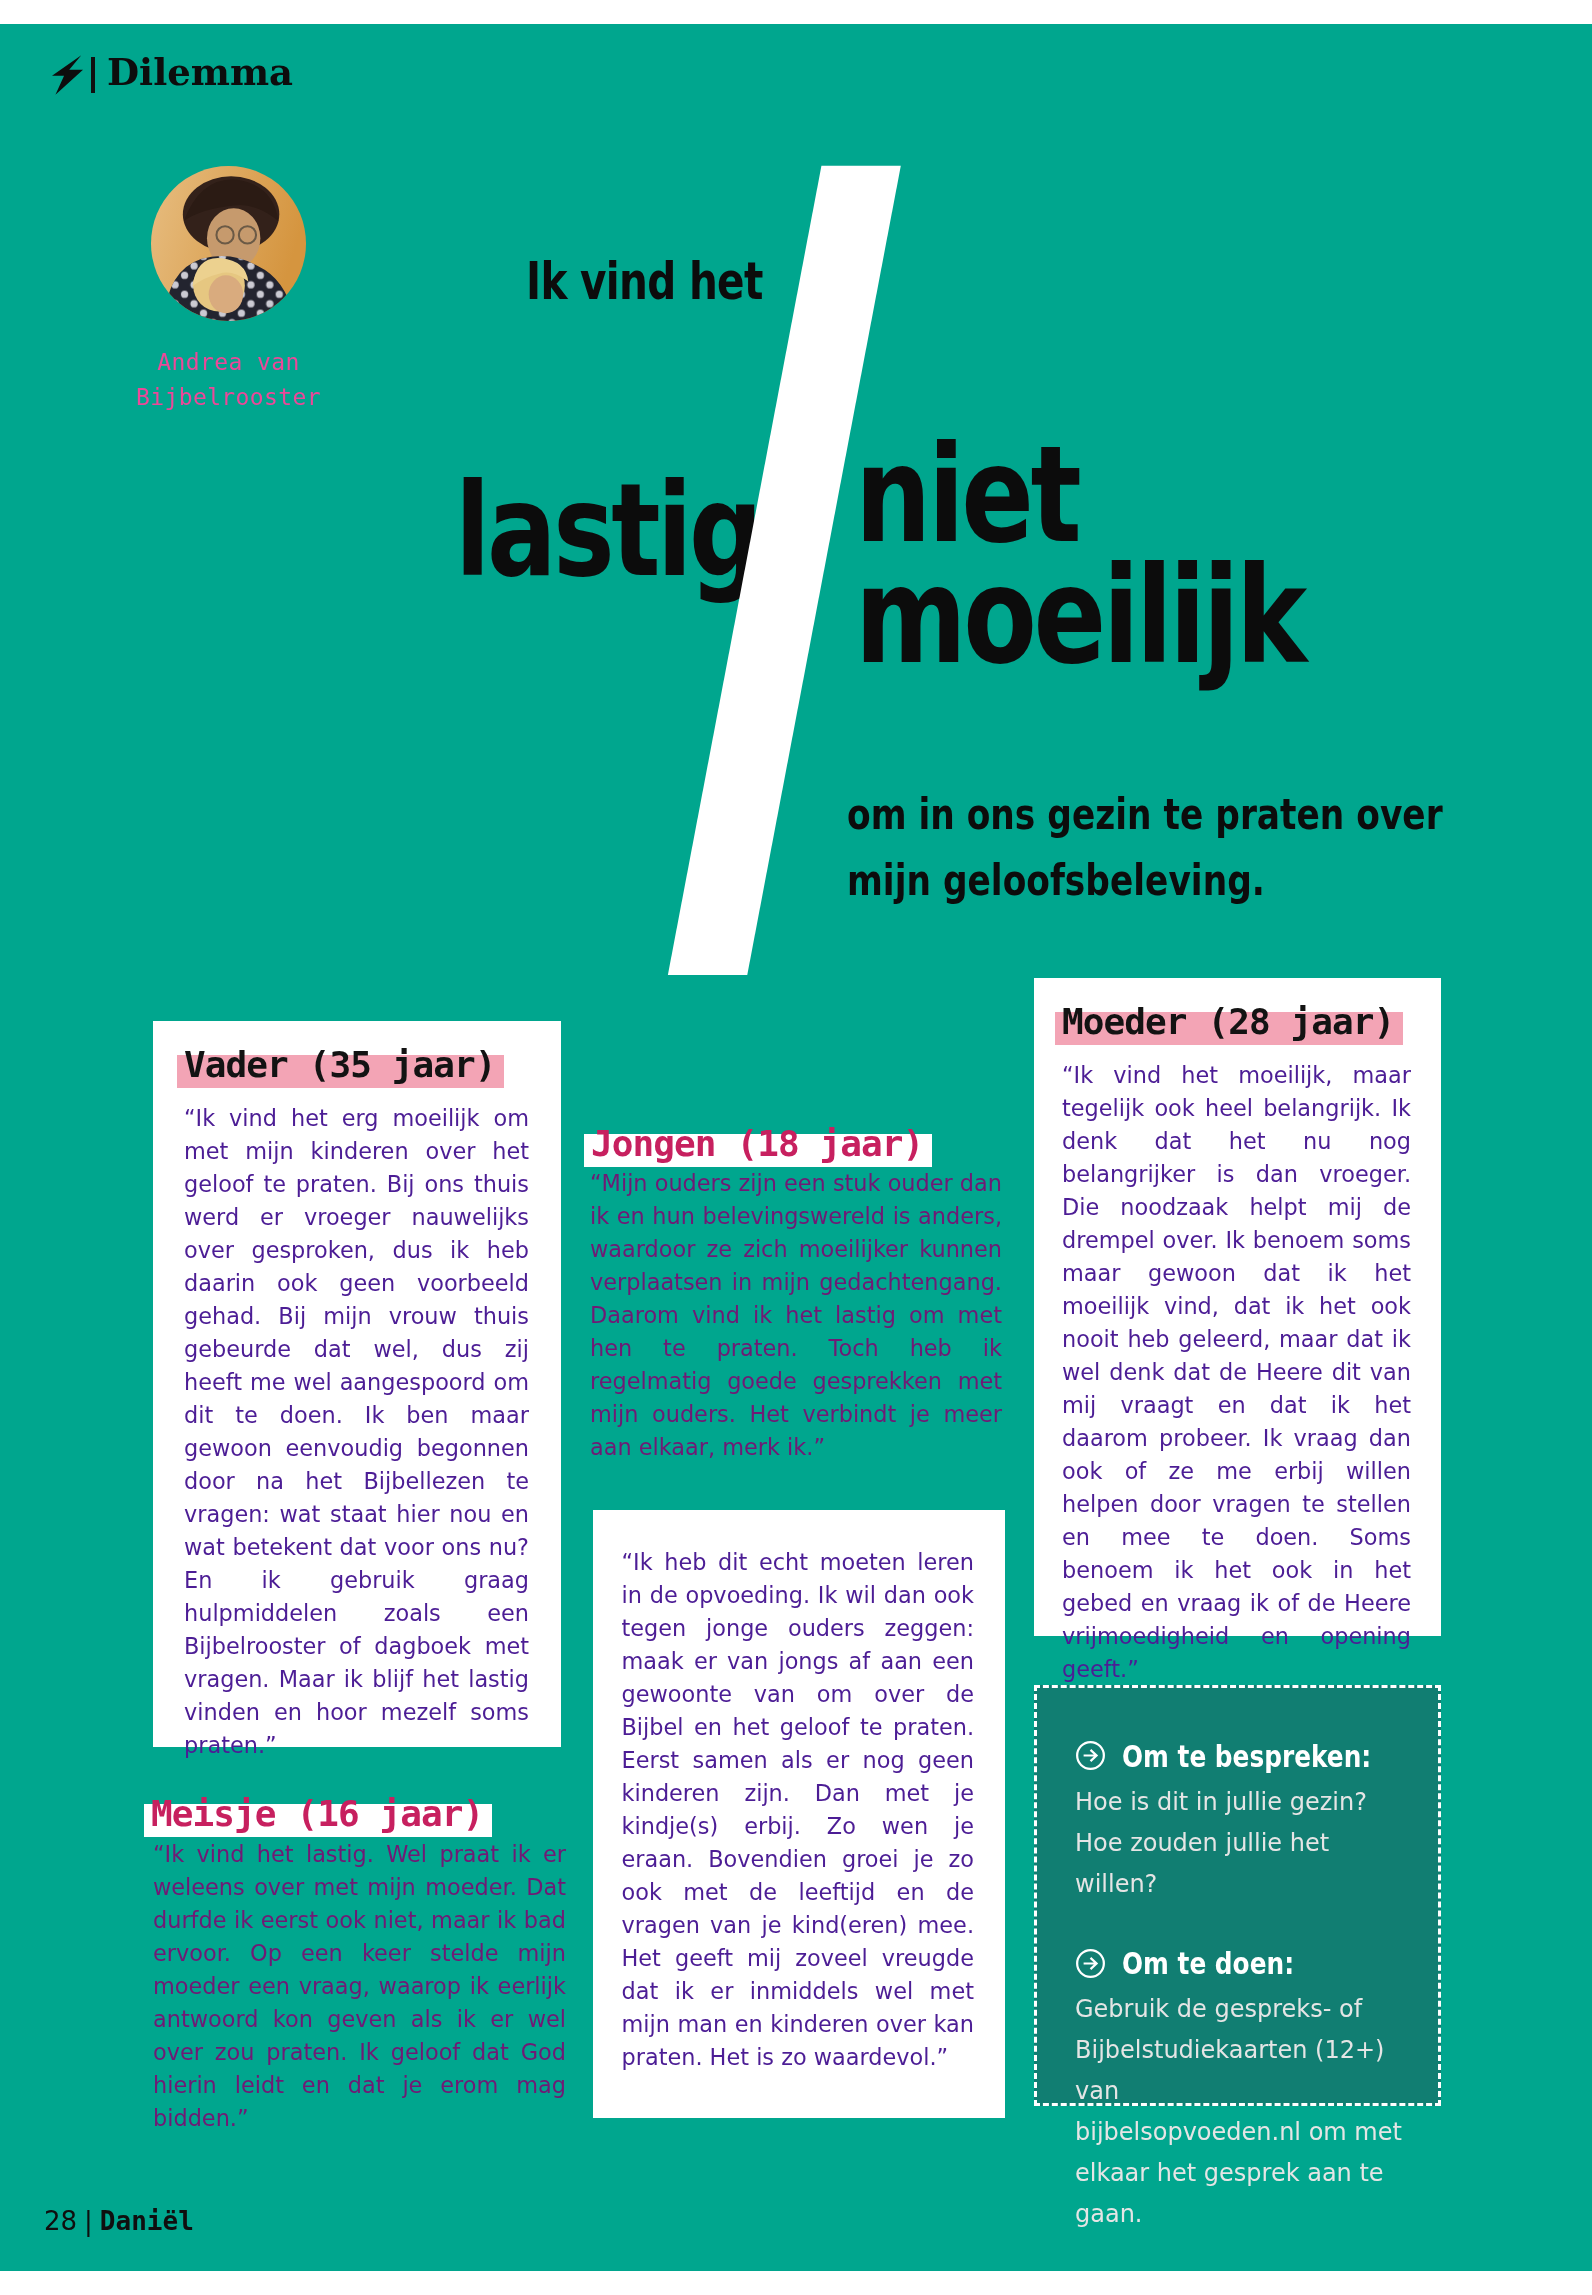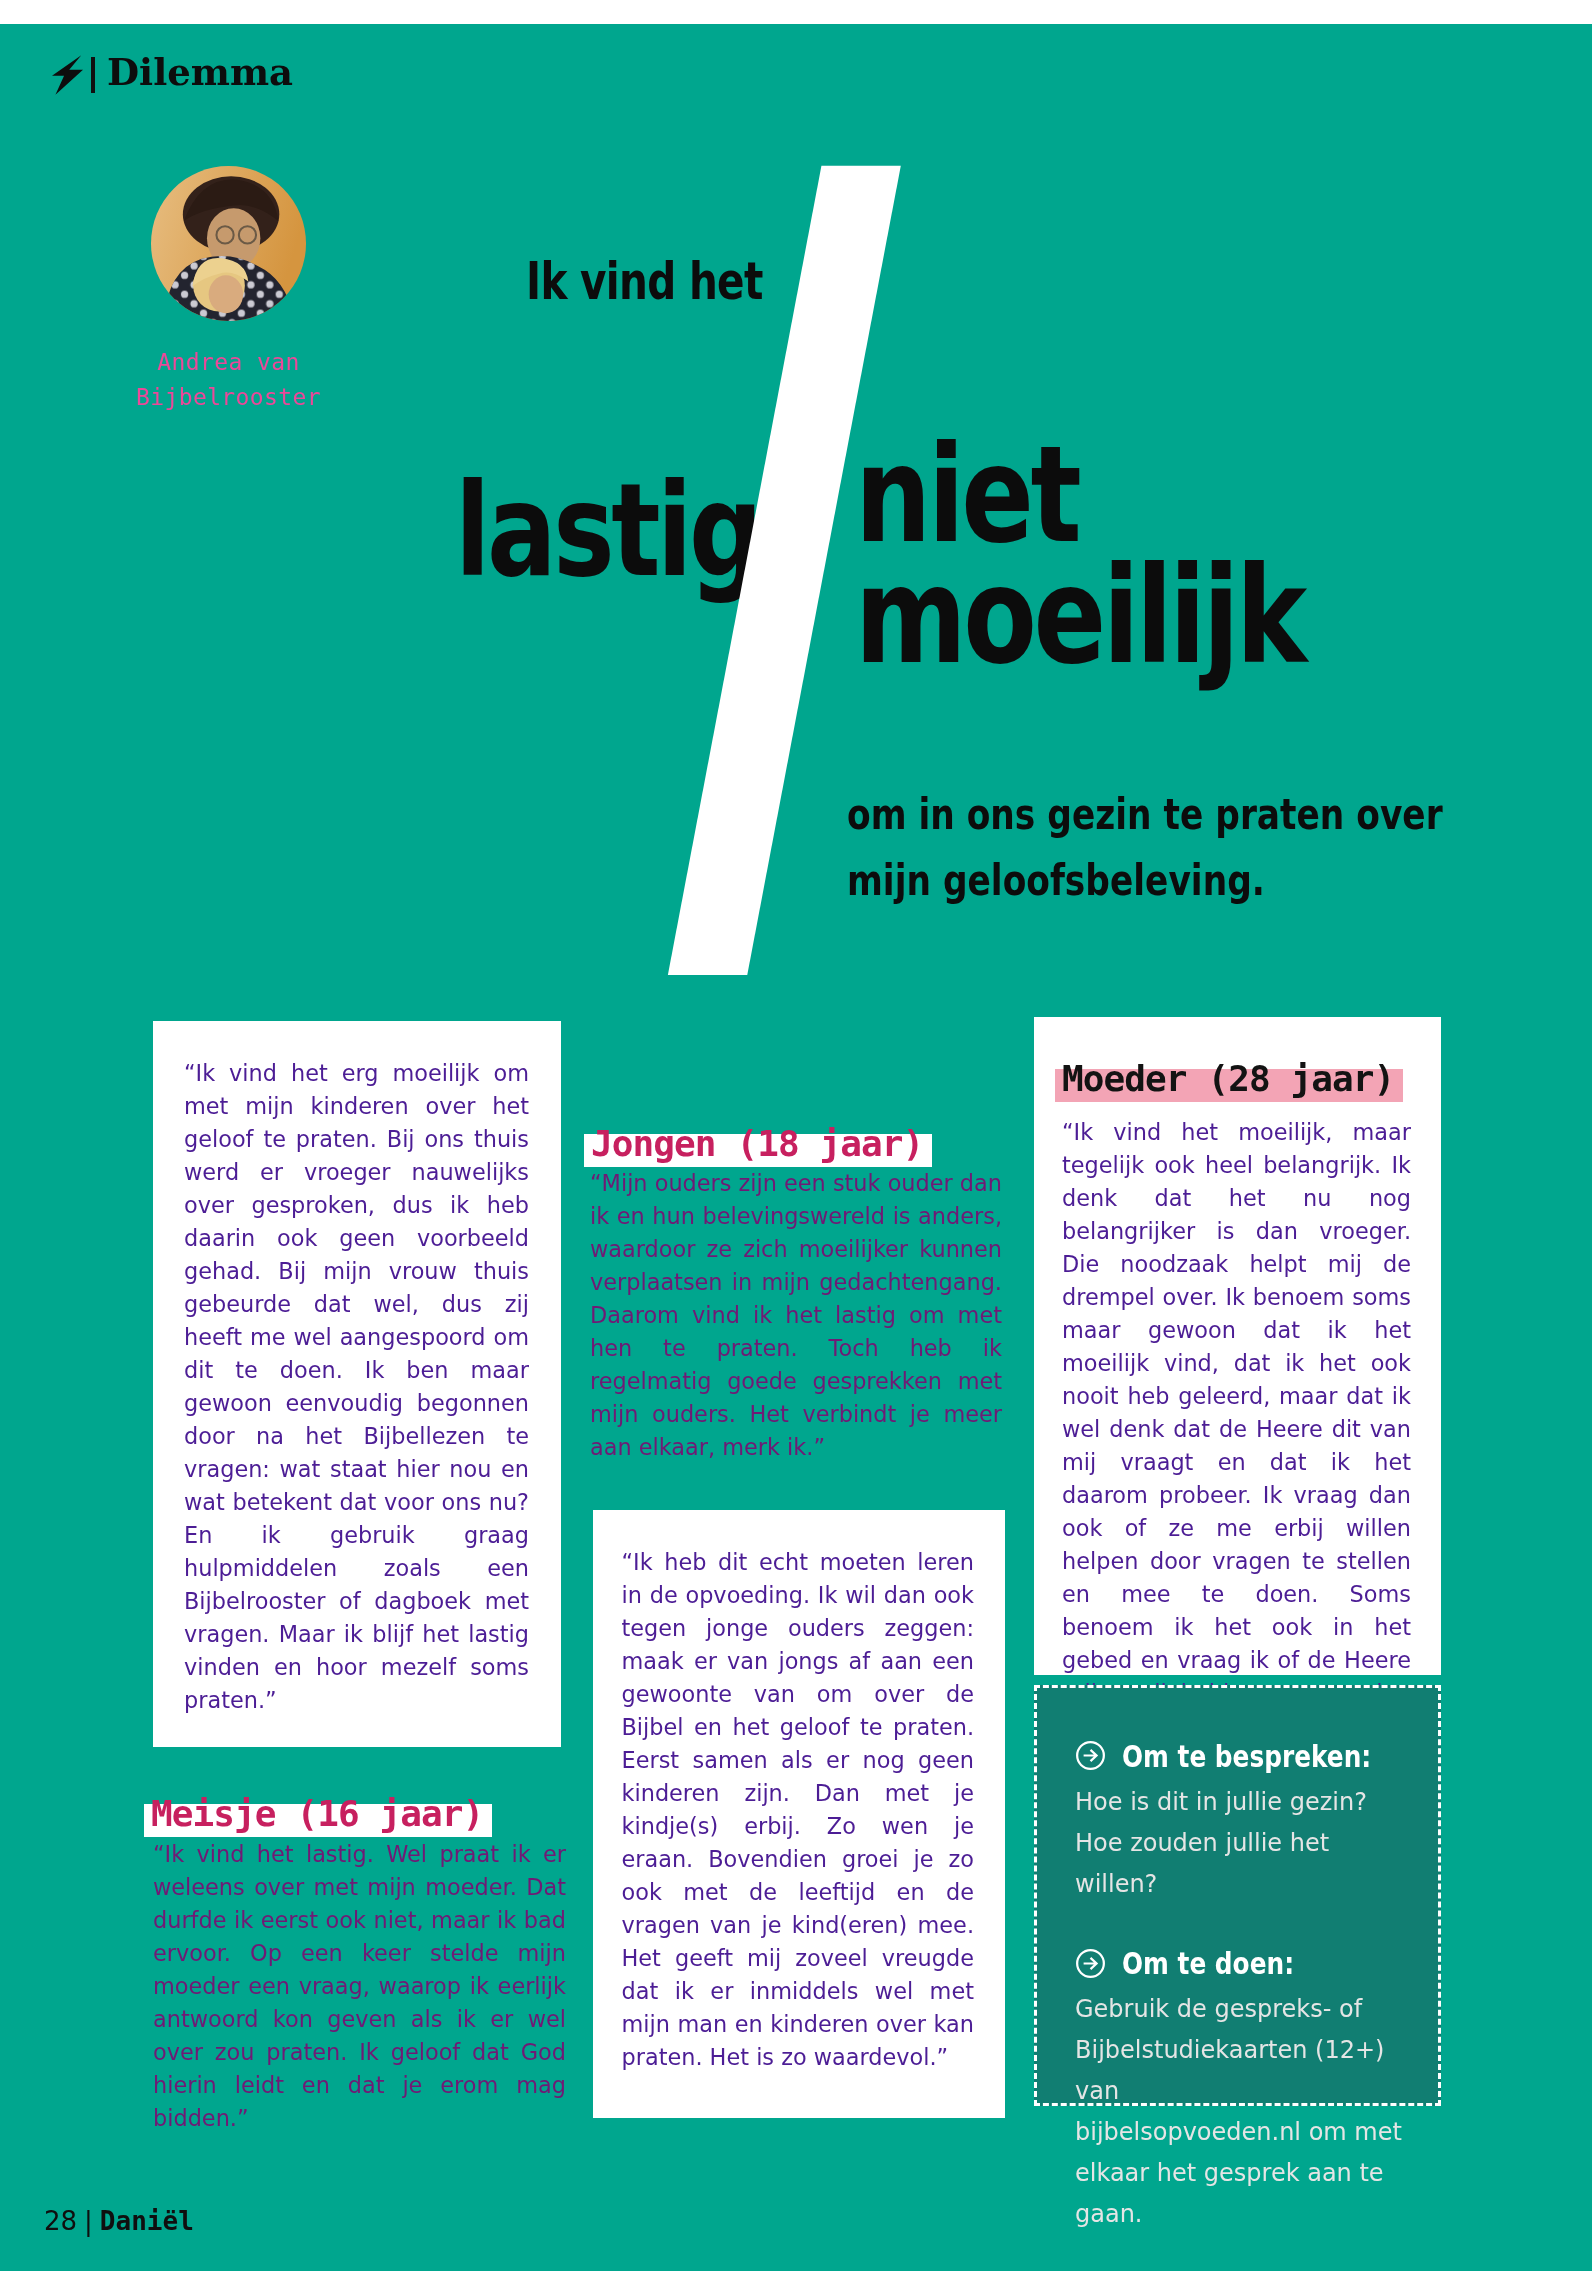--- a/index.html
+++ b/index.html
@@ -44,21 +44,21 @@
   .q-head.white-bar{color:#c7205f;background:linear-gradient(to bottom,transparent 26%,#ffffff 26%);}
 
   
   .q-body{font-size:22.4px;line-height:33px;text-align:justify;color:#4c1d95;}
   .q-body.on-teal{color:#701a75;}
 
   
   .card{background:#ffffff;box-sizing:border-box;}
   .card-vader{left:153px;top:1021px;width:408px;height:726px;padding:22.4px 32px 0 31px;}
   .card-moeder40{left:593px;top:1510px;width:412px;height:608px;padding:22.4px 31px 0 28.5px;}
-  .card-moeder28{left:1034px;top:978px;width:407px;height:658px;padding:40px 30px 0 28px;margin-top:39px;}
+  .card-moeder28{left:1034px;top:978px;width:407px;height:658px;padding:22px 30px 0 28px;}
   .card .q-body{margin-top:14px;}
 
   
   .jongen-head{left:591px;top:1122px;}
   .jongen-body{left:590px;top:1167px;width:412px;}
   .meisje-head{left:151px;top:1792px;}
   .meisje-body{left:153px;top:1838px;width:413px;}
 
   
   .info-box{left:1034px;top:1685px;width:407px;height:421px;box-sizing:border-box;
@@ -125,20 +125,21 @@
 </svg>
 
 <div class="abs display word-niet">niet</div>
 <div class="abs display word-moeilijk">moeilijk</div>
 <div class="abs subtitle">
   <div>om in ons gezin te praten over</div>
   <div>mijn geloofsbeleving.</div>
 </div>
 
 <div class="abs card card-vader">
+  <span class="q-head pink-bar">Vader (35 jaar)</span>
   <div class="q-body">“Ik vind het erg moeilijk om met mijn kinderen over het geloof te praten. Bij ons thuis werd er vroeger nauwelijks over gesproken, dus ik heb daarin ook geen voorbeeld gehad. Bij mijn vrouw thuis gebeurde dat wel, dus zij heeft me wel aangespoord om dit te doen. Ik ben maar gewoon eenvoudig begonnen door na het Bijbellezen te vragen: wat staat hier nou en wat betekent dat voor ons nu? En ik gebruik graag hulpmiddelen zoals een Bijbelrooster of dagboek met vragen. Maar ik blijf het lastig vinden en hoor mezelf soms praten.”</div>
 </div>
 
 <span class="abs q-head white-bar jongen-head">Jongen (18 jaar)</span>
 <div class="abs q-body on-teal jongen-body">“Mijn ouders zijn een stuk ouder dan ik en hun belevingswereld is anders, waardoor ze zich moeilijker kunnen verplaatsen in mijn gedachtengang. Daarom vind ik het lastig om met hen te praten. Toch heb ik regelmatig goede gesprekken met mijn ouders. Het verbindt je meer aan elkaar, merk ik.”</div>
 
 <div class="abs card card-moeder40">
   <div class="q-body">“Ik heb dit echt moeten leren in de opvoeding. Ik wil dan ook tegen jonge ouders zeggen: maak er van jongs af aan een gewoonte van om over de Bijbel en het geloof te praten. Eerst samen als er nog geen kinderen zijn. Dan met je kindje(s) erbij. Zo wen je eraan. Bovendien groei je zo ook met de leeftijd en de vragen van je kind(eren) mee. Het geeft mij zoveel vreugde dat ik er inmiddels wel met mijn man en kinderen over kan praten. Het is zo waardevol.”</div>
 </div>
 

